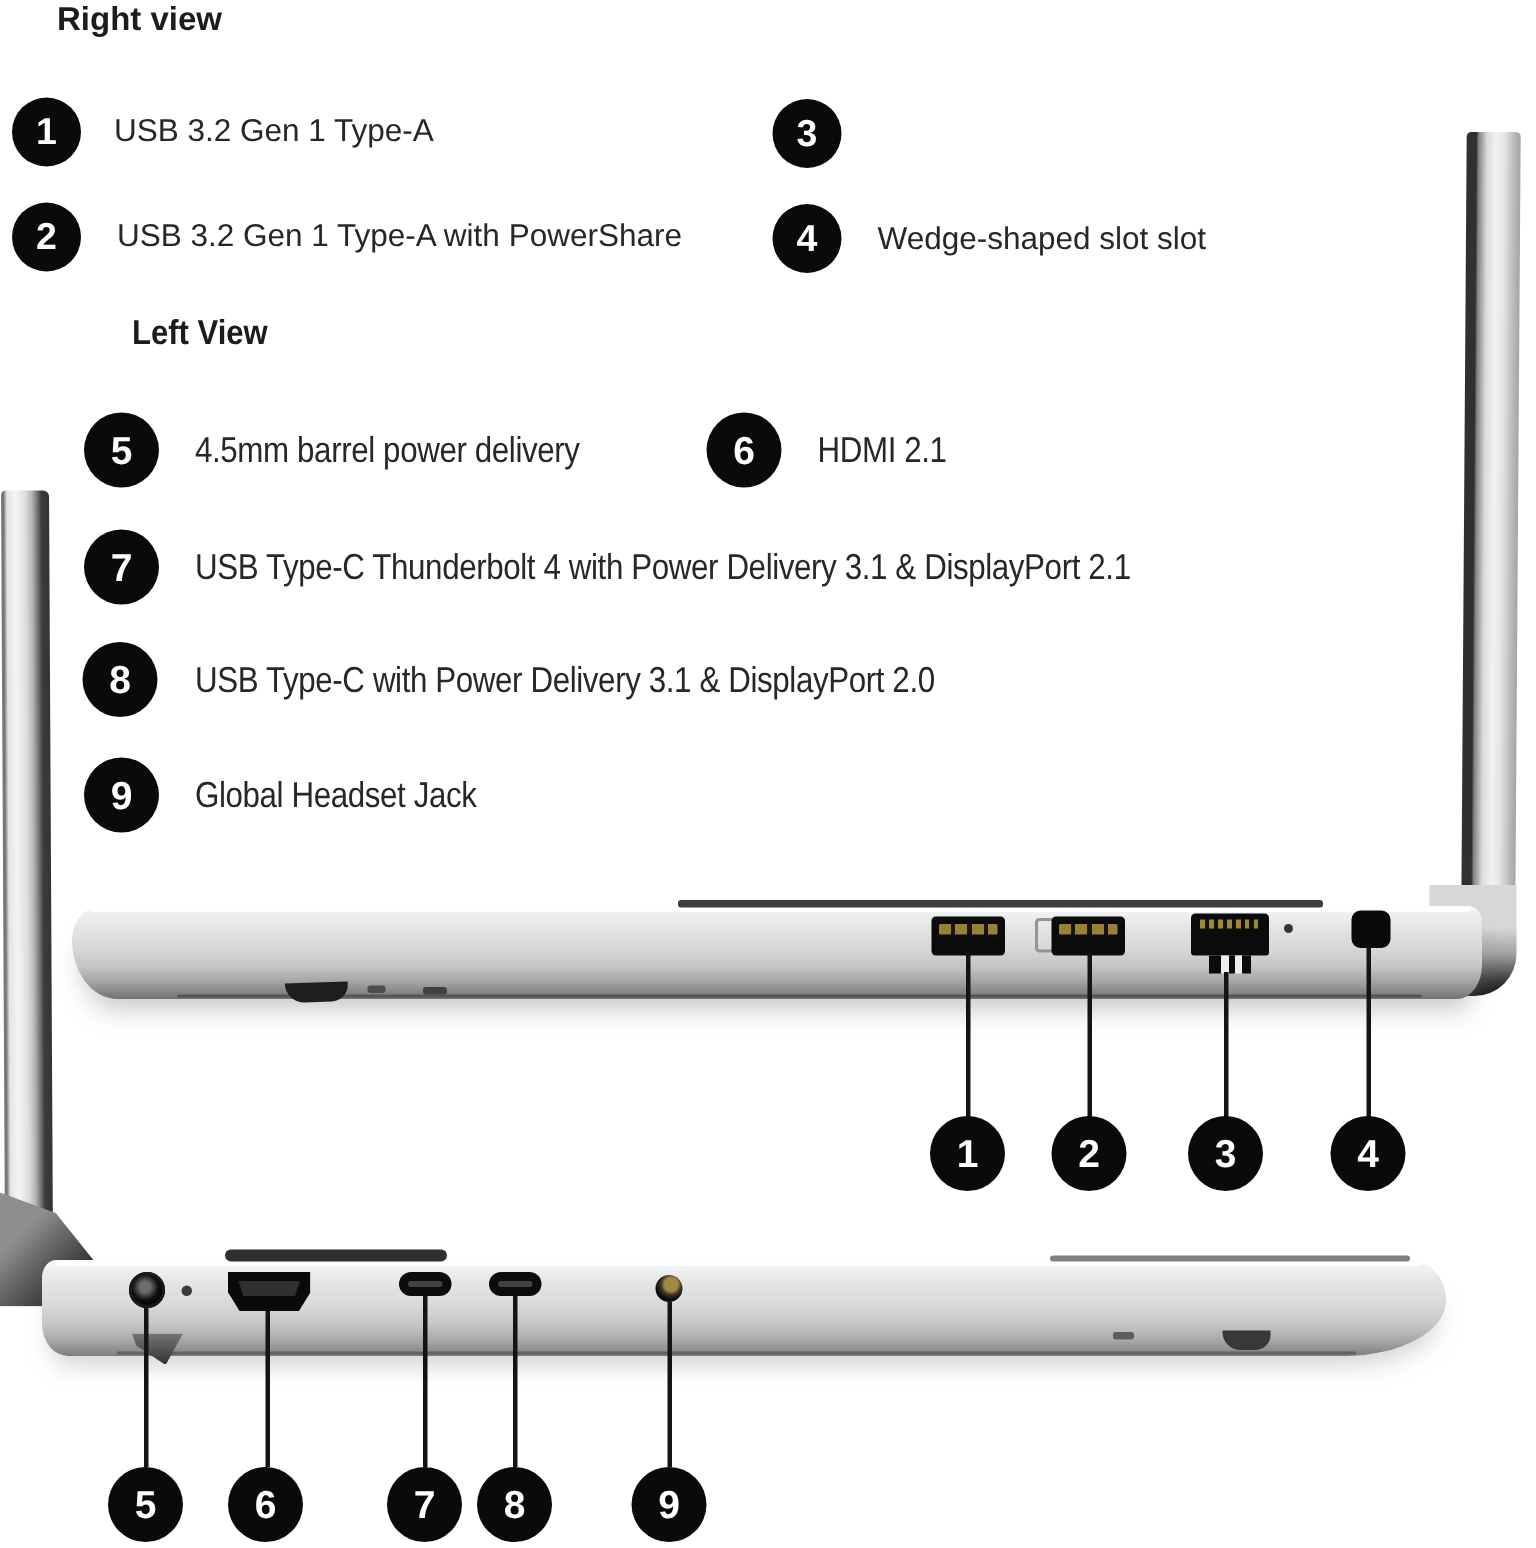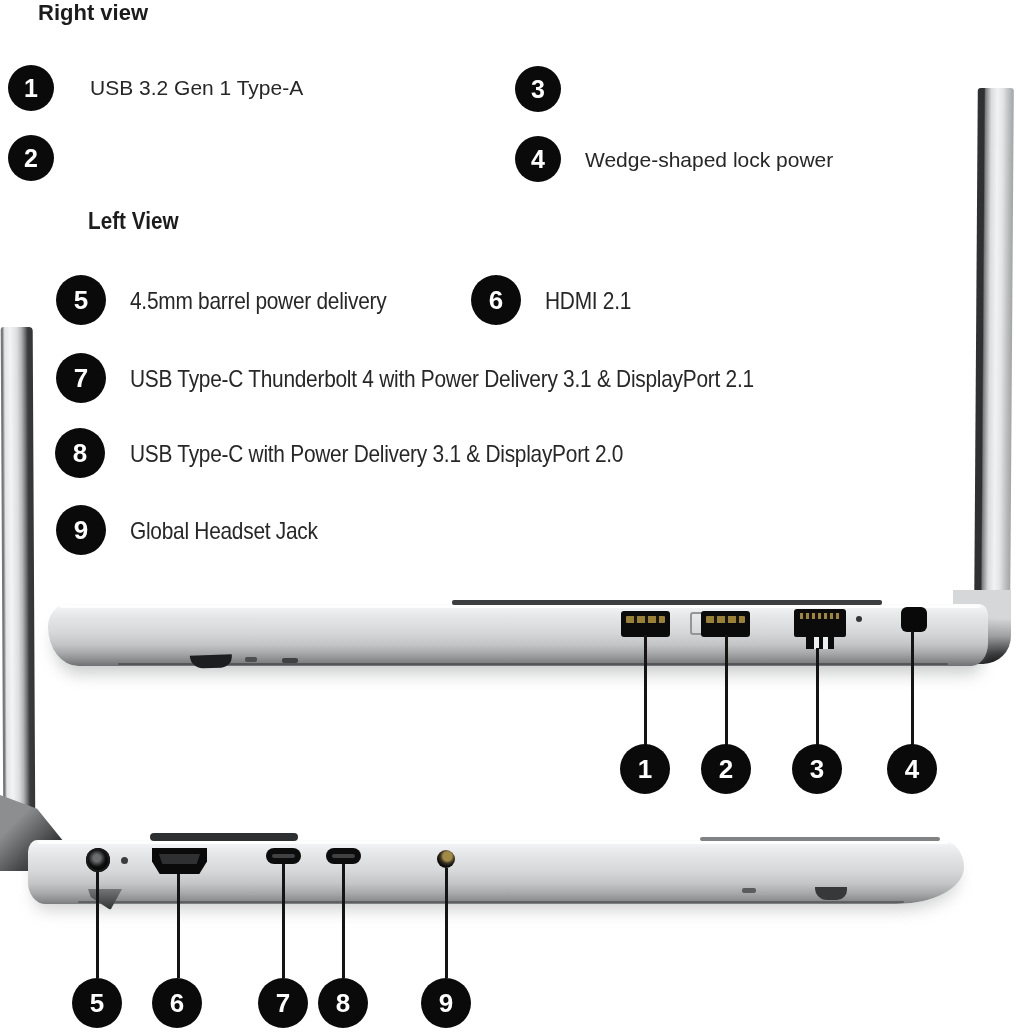--- a/index.html
+++ b/index.html
@@ -14,21 +14,21 @@
 
   
   .badge{position:absolute;background:#0a0a0a;border-radius:50%;color:#ffffff;
          display:flex;align-items:center;justify-content:center;font-weight:700;}
   .badge.sm{width:46px;height:46px;font-size:25px;}
   .badge.md{width:50px;height:50px;font-size:26px;}
   .ltext{position:absolute;display:flex;align-items:center;white-space:nowrap;color:#272727;}
   .rv-text{font-size:21px;}
   .lv-text{font-size:24px;transform:scaleX(0.87);transform-origin:left center;letter-spacing:-0.3px;}
 
-  .b1{left:8px;top:65px;}   .t1{left:90px;top:65px;height:46px;}
+  .b1{left:8px;top:65px;}   .t1{left:76px;top:65px;height:46px;}
   .b2{left:8px;top:135px;}  .t2{left:78px;top:135px;height:46px;}
   .b3{left:515px;top:66px;} .t3{left:585px;top:66px;height:48px;}
   .b4{left:515px;top:136px;}.t4{left:585px;top:136px;height:48px;}
   .b5{left:56px;top:275px;} .t5{left:130px;top:275px;height:52px;}
   .b6{left:471px;top:275px;}.t6{left:545px;top:275px;height:52px;}
   .b7{left:56px;top:353px;} .t7{left:130px;top:353px;height:52px;}
   .b8{left:55px;top:428px;} .t8{left:130px;top:428px;height:52px;}
   .b9{left:56px;top:505px;} .t9{left:130px;top:505px;height:52px;}
 
   
@@ -120,23 +120,24 @@
 <body>
 
 <div class="canvas">
 
   <div class="abs h-right">Right view</div>
   <div class="abs h-left">Left View</div>
 
   <div class="badge sm b1">1</div>
   <div class="ltext rv-text t1">USB 3.2 Gen 1 Type-A</div>
   <div class="badge sm b2">2</div>
+  <div class="ltext rv-text t2">USB 3.2 Gen 1 Type-A with PowerShare</div>
   <div class="badge sm b3">3</div>
   <div class="badge sm b4">4</div>
-  <div class="ltext rv-text t4">Wedge-shaped lock power</div>
+  <div class="ltext rv-text t4">Wedge-shaped slot slot</div>
 
   <div class="badge md b5">5</div>
   <div class="ltext lv-text t5">4.5mm barrel power delivery</div>
   <div class="badge md b6">6</div>
   <div class="ltext lv-text t6">HDMI 2.1</div>
   <div class="badge md b7">7</div>
   <div class="ltext lv-text t7">USB Type-C Thunderbolt 4 with Power Delivery 3.1 &amp; DisplayPort 2.1</div>
   <div class="badge md b8">8</div>
   <div class="ltext lv-text t8">USB Type-C with Power Delivery 3.1 &amp; DisplayPort 2.0</div>
   <div class="badge md b9">9</div>

